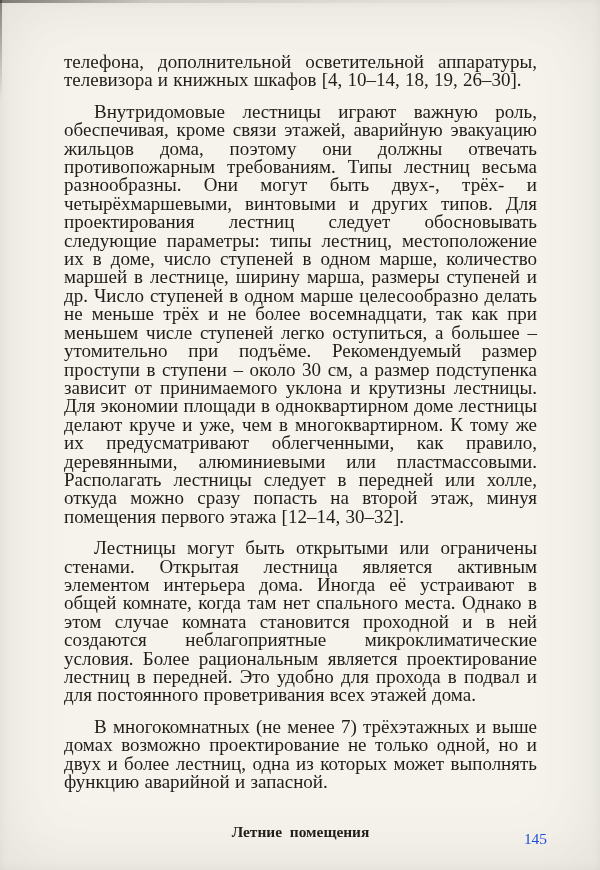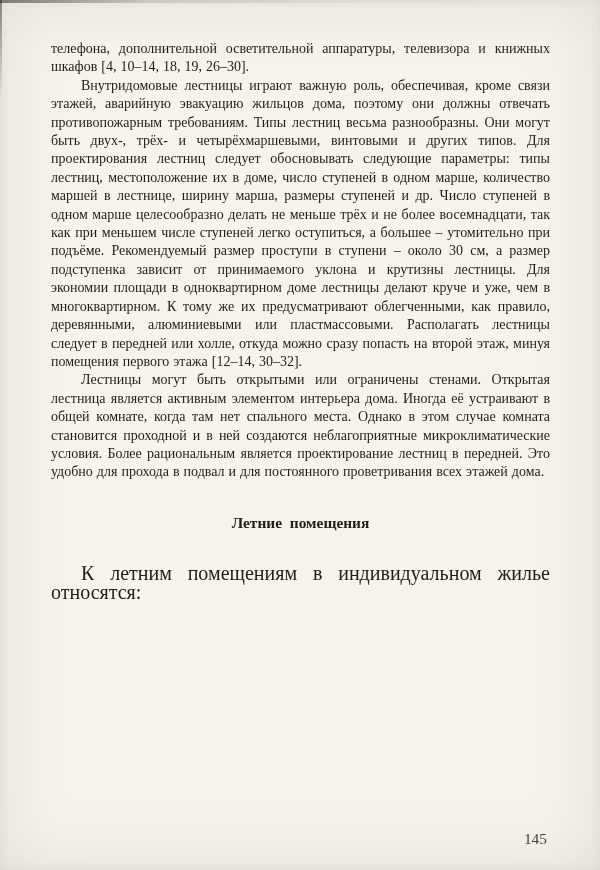--- a/index.html
+++ b/index.html
@@ -29,22 +29,22 @@
     position: absolute; top: 0; left: 0; width: 2px; height: 100px;
     background: linear-gradient(to bottom, rgba(40,38,35,.5), rgba(40,38,35,0));
   }
   .text-column {
     position: absolute;
     left: 51px;
     top: 40px;
     width: 499px;
   }
   p.body-par {
-    margin: 0;
-    font-size: 14px;
+    margin: 13px;
+    font-size: 19px;
     line-height: 18.4px;
     text-align: justify;
     text-indent: 30px;
     word-spacing: 0.5px;
   }
   p.body-par.first { text-indent: 0; }
   .lead { font-weight: normal; }
   .section-heading {
     margin: 32px 0 0 0;
     font-size: 15.4px;
@@ -60,40 +60,41 @@
     line-height: 18.4px;
     text-indent: 30px;
     text-align: justify;
     text-align-last: justify;
   }
   .page-number {
     position: absolute;
     right: 53px;
     bottom: 22px;
     font-size: 15.4px;
-    color: #404040;
+    color: #1d4ed8;
   }
 </style>
 </head>
 <body>
 
 <div class="page">
 
   <div class="edge-top"></div>
   <div class="edge-left"></div>
 
   <div class="text-column">
 
     <p class="body-par first"><span>телефона, дополнительной осветительной аппаратуры, телевизора и книжных шкафов [4, 10–14, 18, 19, 26–30].</span></p>
 
 
     <p class="body-par"><span class="lead">Внутридомовые лестницы</span><span> играют важную роль, обеспечивая, кроме связи этажей, аварийную эвакуацию жильцов дома, поэтому они должны отвечать противопожарным требованиям. Типы лестниц весьма разнообразны. Они могут быть двух-, трёх- и четырёхмаршевыми, винтовыми и других типов. Для проектирования лестниц следует обосновывать следующие параметры: типы лестниц, местоположение их в доме, число ступеней в одном марше, количество маршей в лестнице, ширину марша, размеры ступеней и др. Число ступеней в одном марше целесообразно делать не меньше трёх и не более восемнадцати, так как при меньшем числе ступеней легко оступиться, а большее – утомительно при подъёме. Рекомендуемый размер проступи в ступени – около 30 см, а размер подступенка зависит от принимаемого уклона и крутизны лестницы. Для экономии площади в одноквартирном доме лестницы делают круче и уже, чем в многоквартирном. К тому же их предусматривают облегченными, как правило, деревянными, алюминиевыми или пластмассовыми. Располагать лестницы следует в передней или холле, откуда можно сразу попасть на второй этаж, минуя помещения первого этажа [12–14, 30–32].</span></p>
 
     <p class="body-par"><span>Лестницы могут быть открытыми или ограничены стенами. Открытая лестница является активным элементом интерьера дома. Иногда её устраивают в общей комнате, когда там нет спального места. Однако в этом случае комната становится проходной и в ней создаются неблагоприятные микроклиматические условия. Более рациональным является проектирование лестниц в передней. Это удобно для прохода в подвал и для постоянного проветривания всех этажей дома.</span></p>
 
+    <p class="body-par"><span>В многокомнатных (не менее 7) трёхэтажных и выше домах возможно проектирование не только одной, но и двух и более лестниц, одна из которых может выполнять функцию аварийной и запасной.</span></p>
 
 
     <div class="section-heading">Летние помещения</div>
 
     <p class="intro"><span>К летним помещениям в индивидуальном жилье относятся:</span></p>
 
   </div>
 
   <div class="page-number">145</div>
 

